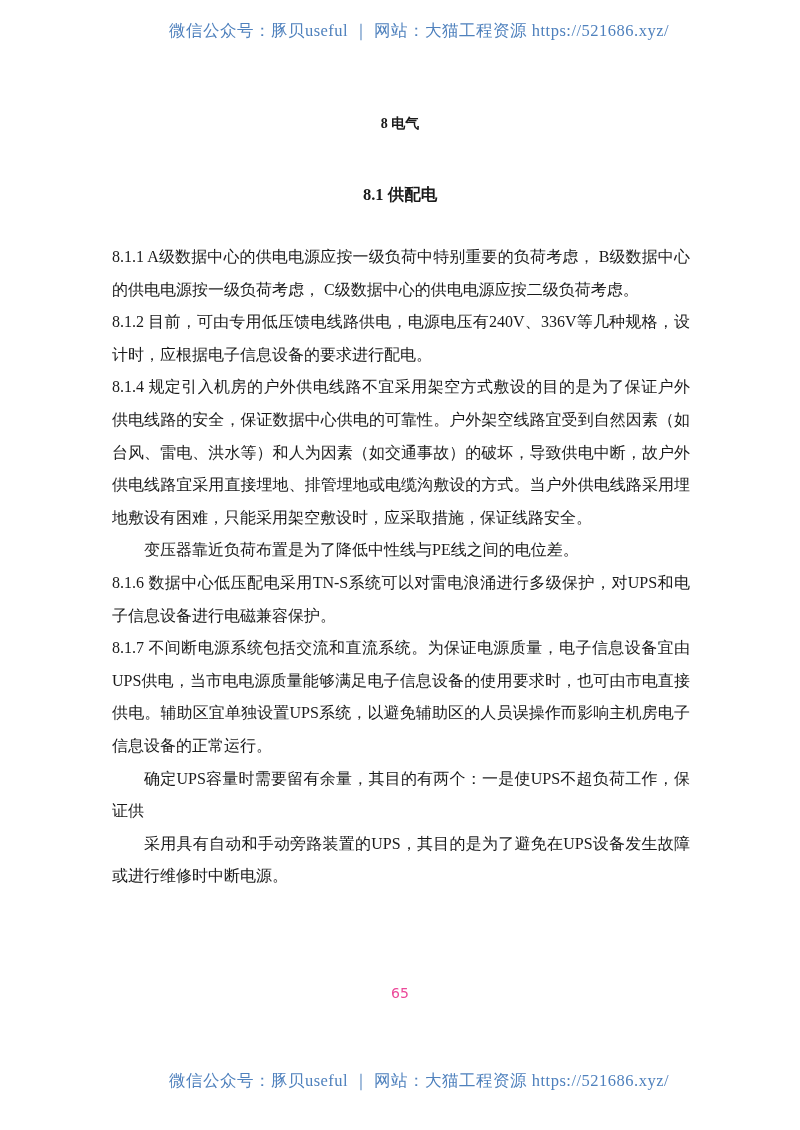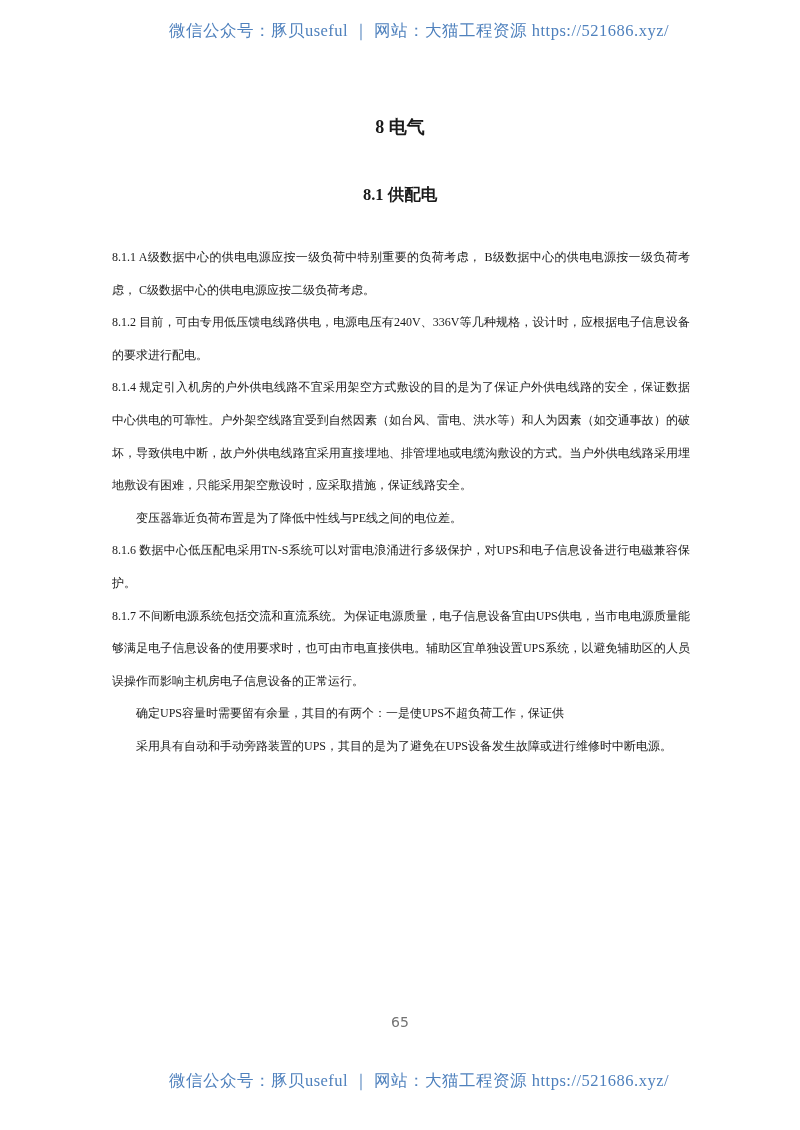--- a/index.html
+++ b/index.html
@@ -26,52 +26,52 @@
   }
   .promo.top { top: 20px; }
   .promo.bottom { top: 1070px; }
   .chapter-title {
     position: absolute;
     top: 115px;
     left: 0;
     width: 100%;
     text-align: center;
     font-weight: bold;
-    font-size: 18px;
+    font-size: 14px;
   }
   .section-title {
     position: absolute;
     top: 184px;
     left: 0;
     width: 100%;
     text-align: center;
     font-weight: bold;
     font-size: 16.5px;
   }
   .body-block {
     position: absolute;
     top: 241px;
     left: 112px;
     width: 578px;
-    font-size: 12px;
+    font-size: 16px;
     line-height: 32.6px;
     text-align: justify;
     text-justify: inter-ideograph;
   }
   .body-block p { margin: 0; padding: 0; }
   .body-block p.indent { text-indent: 2em; }
   .page-number {
     position: absolute;
-    top: 1014px;
+    top: 985px;
     left: 0;
     width: 100%;
     text-align: center;
     font-family: "DejaVu Sans", "Liberation Sans", sans-serif;
     font-size: 14px;
-    color: #737373;
+    color: #ec4899;
   }
 </style>
 </head>
 <body>
 
 <div class="page">
 
   <div class="promo top"><span>微信公众号：豚贝useful ｜ 网站：大猫工程资源 </span><span>https://521686.xyz/</span></div>
 
   <div class="chapter-title">8 电气</div>

